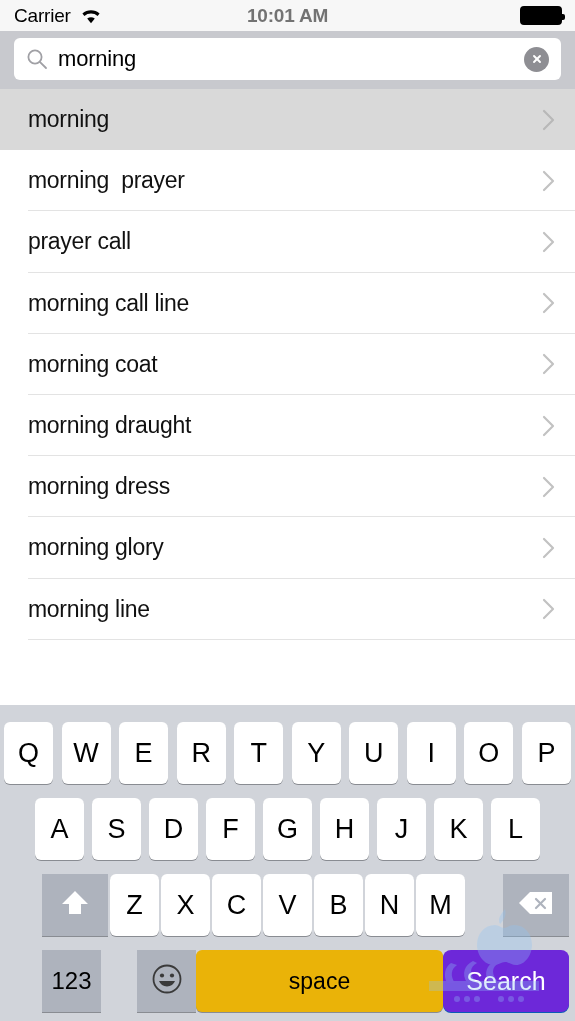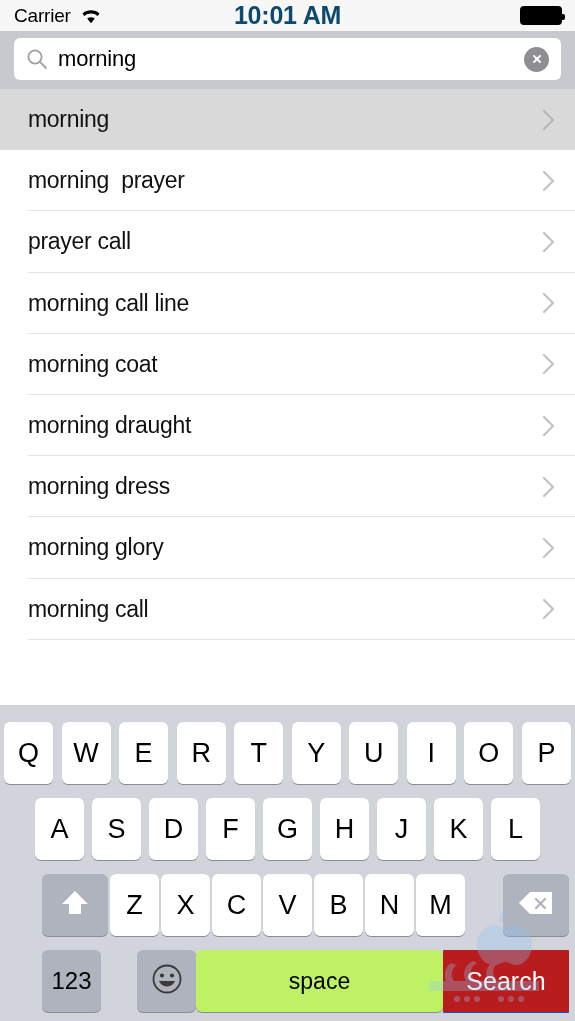--- a/index.html
+++ b/index.html
@@ -29,21 +29,21 @@
   }
   .sb-carrier {
     font-size:19px; color:#000; letter-spacing:-0.2px;
   }
   .wifi-icon { display:block; }
   .sb-center {
     position:absolute; left:0; top:0; width:575px; height:31px;
     display:flex; align-items:center; justify-content:center;
     pointer-events:none;
   }
-  .sb-time { font-size:25px; font-weight:bold; color:#0c4a6e; letter-spacing:-0.2px; }
+  .sb-time { font-size:19px; font-weight:bold; color:#737373; letter-spacing:-0.2px; }
   .sb-right {
     position:absolute; right:13px; top:0; height:31px;
     display:flex; align-items:center;
   }
   .battery {
     position:relative;
     width:42px; height:19px;
     border:2px solid #000;
     border-radius:4px;
     background:#000;
@@ -139,39 +139,39 @@
     font-size:27px; color:#000;
     cursor:pointer;
     user-select:none;
   }
   .key-letter { width:49px; height:62px; }
   .key-row2 { width:49px; height:62px; }
   .key-row3 { width:49px; height:62px; }
 
   .key-fn {
     background:#aeb3bd;
-    border-radius:6px;
+    border-radius:0;
     box-shadow:0 1px 0 #898c92;
     display:flex; align-items:center; justify-content:center;
     cursor:pointer; user-select:none;margin-left:36px;
   }
   .key-shift { width:66px; height:62px; }
   .key-delete { width:66px; height:62px; }
   .key-123 { width:66px; height:62px; font-size:24px; color:#000; }
   .key-emoji { width:66px; height:62px; }
   .key-space {
     width:276px; height:62px;
-    background:#bef264; border-radius:6px;
+    background:#eab308; border-radius:6px;
     box-shadow:0 1px 0 #898c92;
     display:flex; align-items:center; justify-content:center;
     font-size:23px; color:#000; cursor:pointer; user-select:none;
   }
   .key-search {
     width:141px; height:62px;
-    background:#b91c1c; border-radius:1px;
+    background:#6d28d9; border-radius:8px;
     box-shadow:0 1px 0 #0c5cb5;
     display:flex; align-items:center; justify-content:center;
     font-size:25px; color:#ffffff; cursor:pointer; user-select:none;
   }
 
   
   .watermark {
     position:absolute;
     right:4px; bottom:8px;
     width:150px; height:110px;
@@ -297,21 +297,21 @@
       <span class="sugg-label">morning glory</span>
       <span>
           <svg class="chev" width="16" height="26" viewBox="0 0 16 26">
             <polyline points="3,4 12,13 3,22" fill="none" stroke="#c2c2c2" stroke-width="2.2" stroke-linecap="round" stroke-linejoin="round"></polyline>
           </svg>
         </span>
       <span class="sugg-sep"></span>
     </div>
 
     <div class="sugg-row">
-      <span class="sugg-label">morning call</span>
+      <span class="sugg-label">morning line</span>
       <span>
           <svg class="chev" width="16" height="26" viewBox="0 0 16 26">
             <polyline points="3,4 12,13 3,22" fill="none" stroke="#c2c2c2" stroke-width="2.2" stroke-linecap="round" stroke-linejoin="round"></polyline>
           </svg>
         </span>
       <span class="sugg-sep"></span>
     </div>
 
 
   </div>

